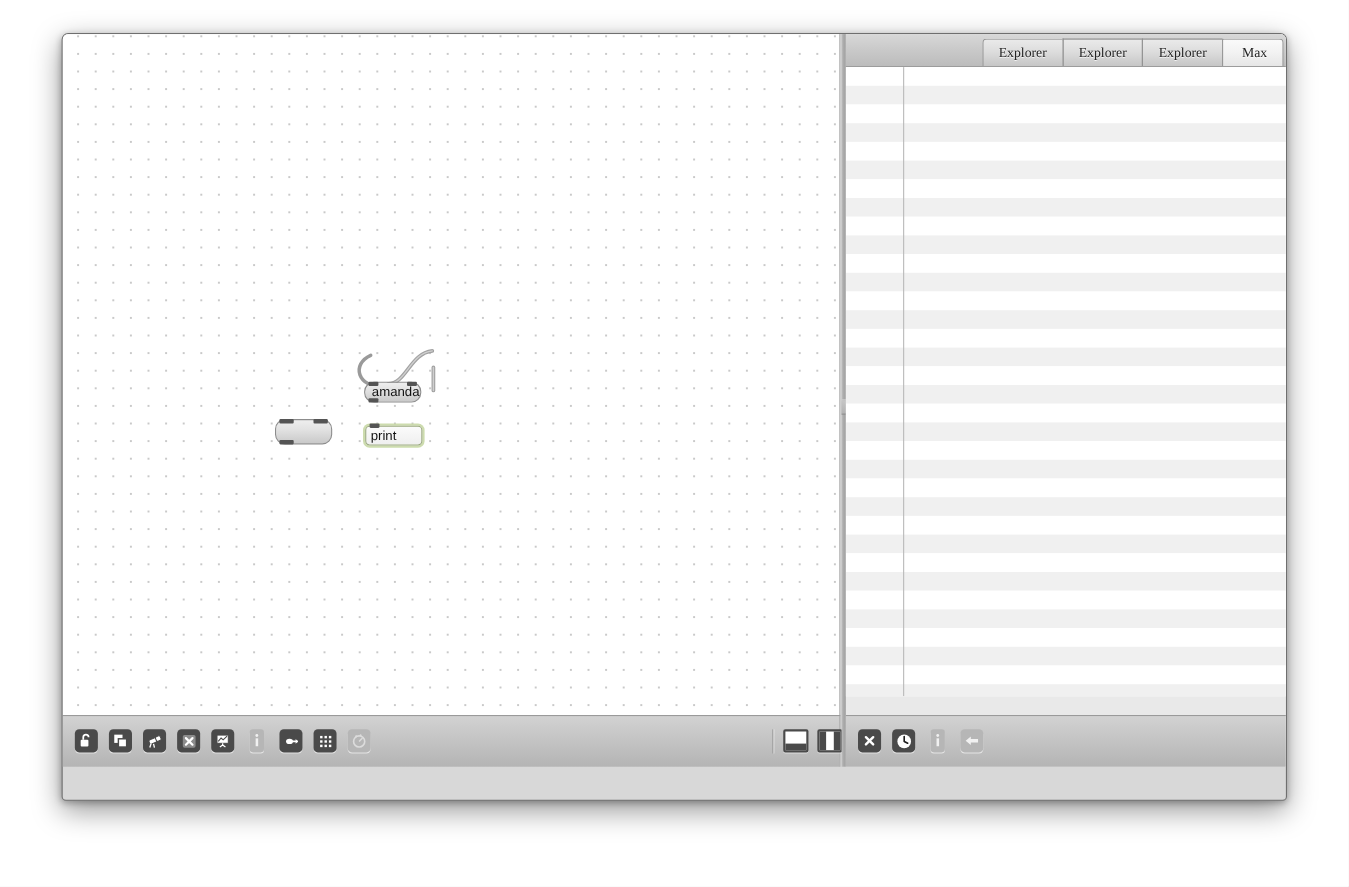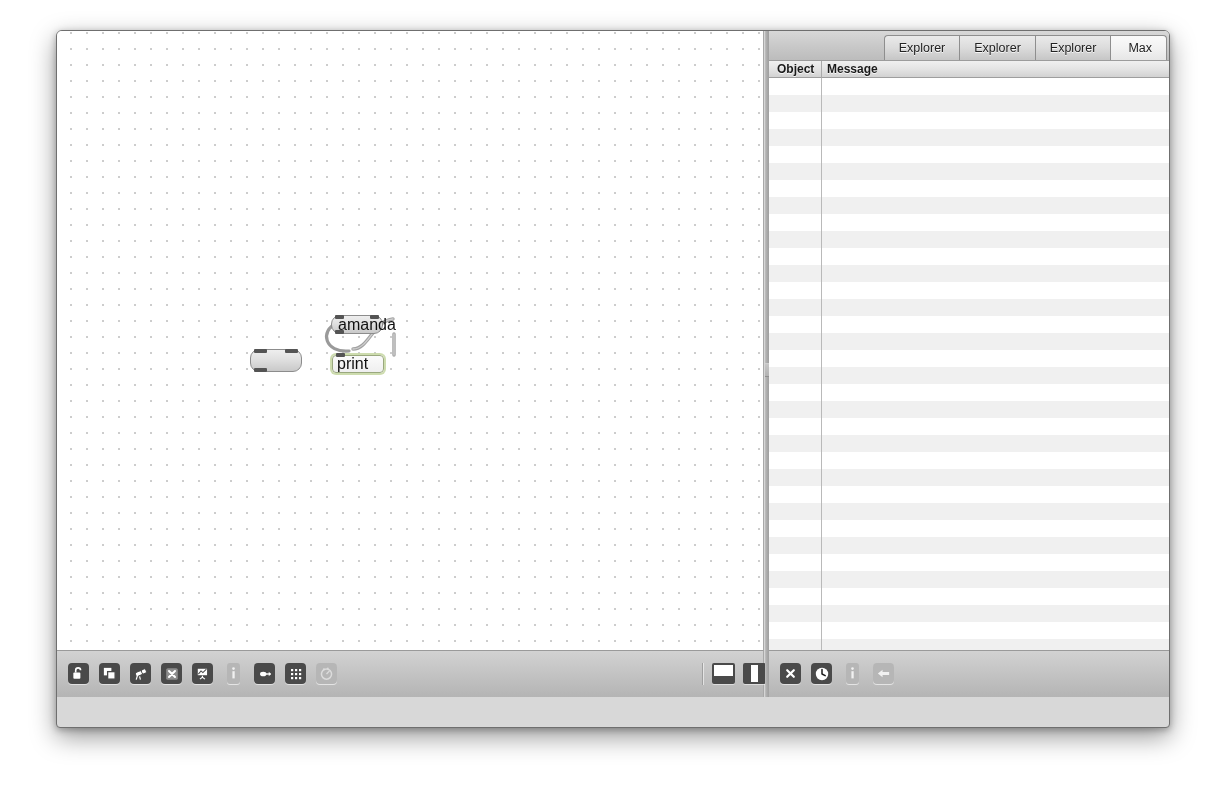--- a/index.html
+++ b/index.html
@@ -74,25 +74,26 @@
     border-right: 1px solid #a8a8a8;
     overflow: hidden;
   }
 
   
   .obj {
     position: absolute;
     border-radius: 9px;
     background: linear-gradient(to bottom, #eeeeee 0%, #e2e2e2 40%, #c9c9c9 100%);
     border: 1px solid #8c8c8c;
-    font-size: 16px;
+    font-size: 12px;
     color: #111;
     line-height: 17px;
     padding: 0 6px;
     white-space: nowrap;
+    margin-top: 32px;
   }
   .obj.selected {
     border-radius: 4px;
     background: linear-gradient(to bottom, #fbfbfb 0%, #efefef 100%);
     border: 1px solid #9aa87f;
     box-shadow: 0 0 0 2px rgba(196,214,160,0.85);
   }
   .nub {
     position: absolute; width: 13px; height: 4px;
     background: #545454; border-radius: 1px;
@@ -154,20 +155,21 @@
   #splitter .grip {
     position: absolute; left: 0; top: 332px; width: 4px; height: 14px;
     background: linear-gradient(to bottom, #c6c6c6, #b2b2b2);
     border-top: 1px solid #cfcfcf; border-bottom: 1px solid #8f8f8f;
   }
 
   
   #console-pane {
     position: absolute; left: 712px; top: 0; right: 0; height: 666px;
     background: #e9e9e9;
+    font-family: Liberation Serif, serif;
   }
   #tabbar {
     position: relative; height: 30px;
     background: linear-gradient(to bottom, #d8d8d8 0%, #c9c9c9 50%, #bcbcbc 100%);
     border-bottom: 1px solid #9c9c9c;
     display: flex; justify-content: flex-end; align-items: flex-end;
     padding-right: 2px;
   }
   .tab {
     height: 25px; line-height: 24px;
@@ -403,25 +405,20 @@
 
       <div id="console-pane">
 
         <div id="tabbar">
           <div class="tab">Explorer</div>
           <div class="tab">Explorer</div>
           <div class="tab">Explorer</div>
           <div class="tab active">Max</div>
         </div>
 
-        <div id="col-header">
-          <span class="ch obj-col">Object</span>
-          <span class="divider"></span>
-          <span class="ch msg-col">Message</span>
-        </div>
 
         <div id="rows">
           <div class="vdiv"></div>
         <div class="row"></div>
             <div class="row alt"></div>
             <div class="row"></div>
             <div class="row alt"></div>
             <div class="row"></div>
             <div class="row alt"></div>
             <div class="row"></div>

